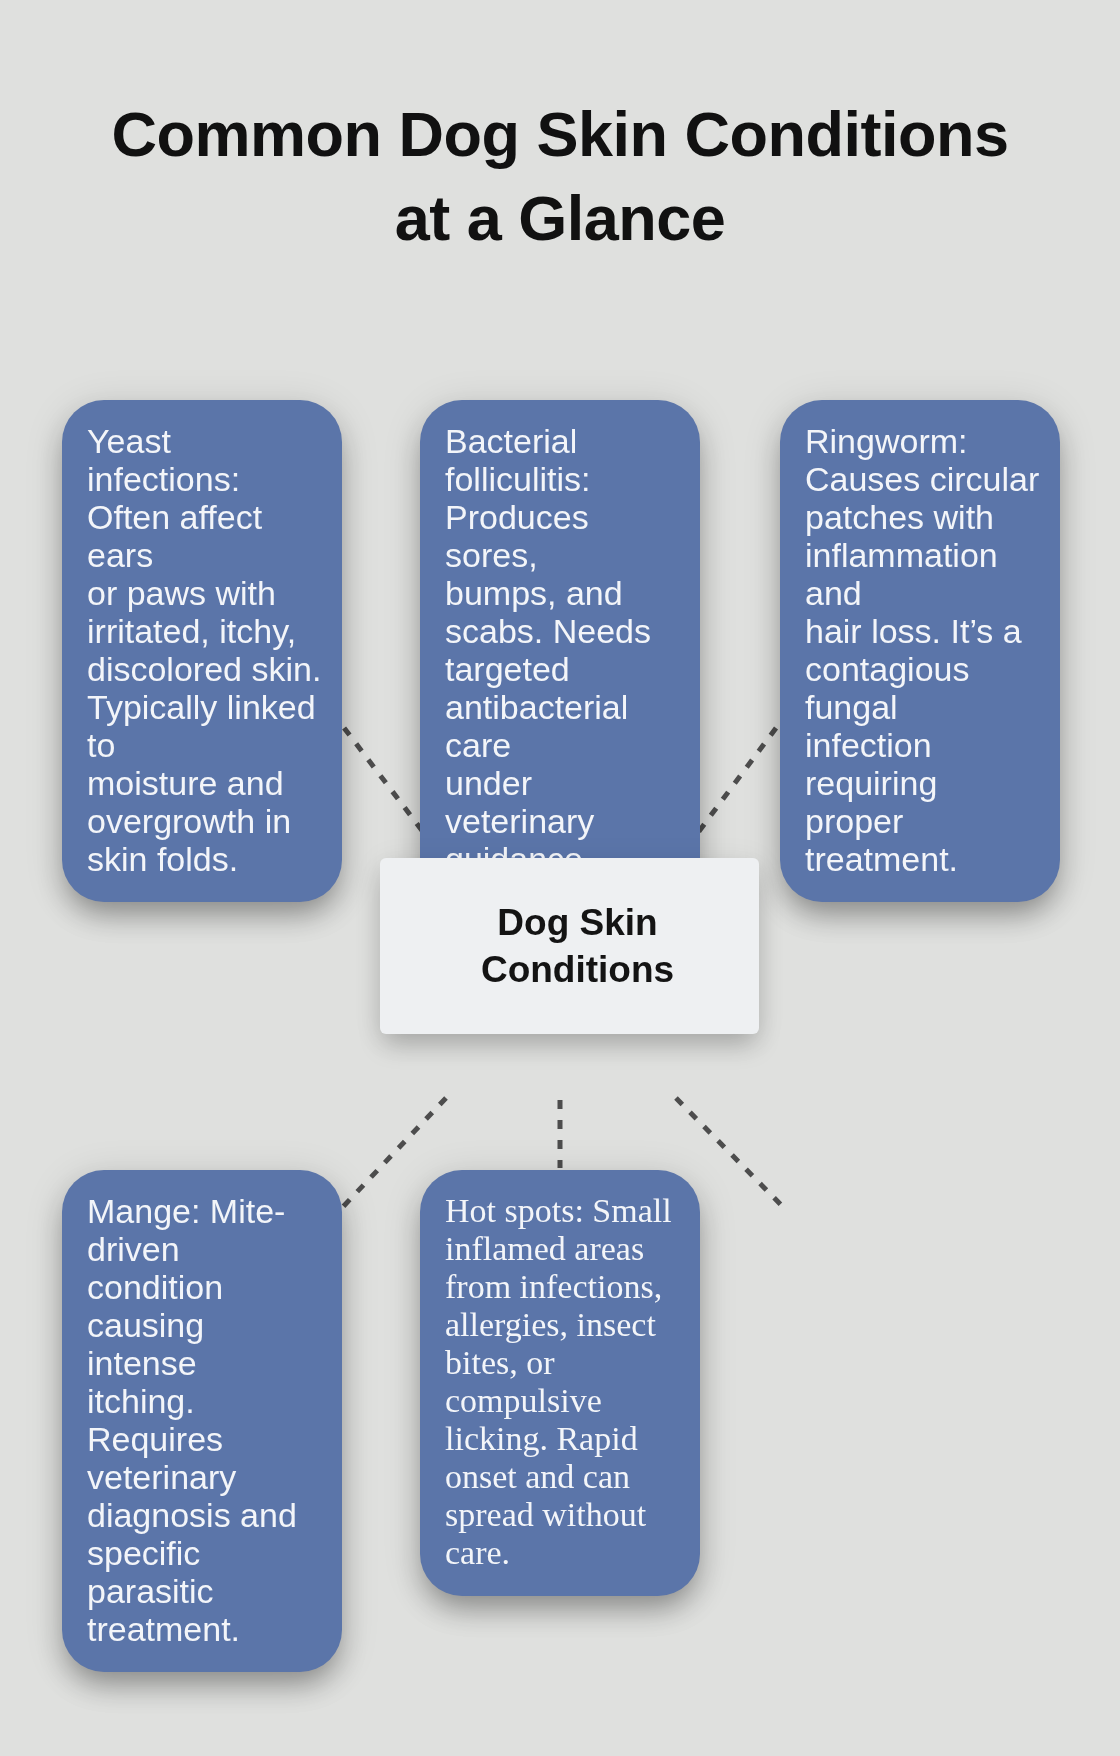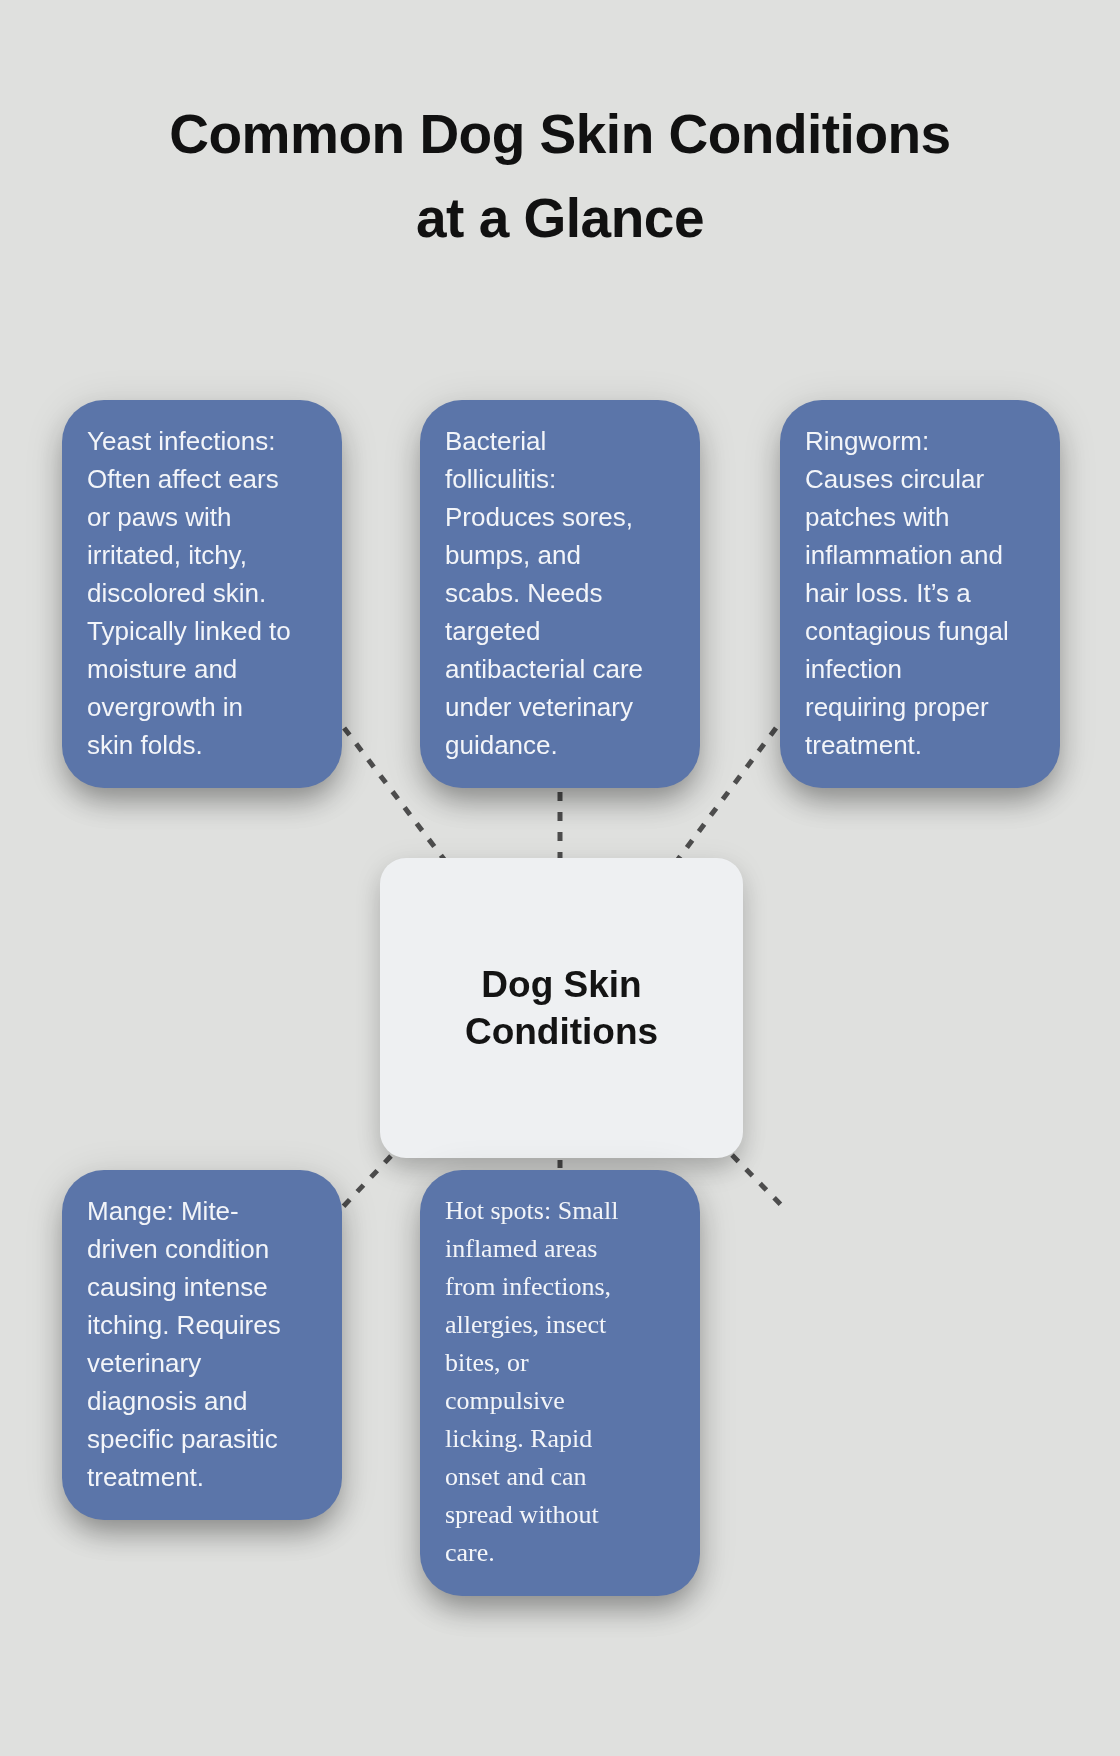--- a/index.html
+++ b/index.html
@@ -17,21 +17,21 @@
     width:1120px;height:1756px;
     margin:0 auto;
     background:var(--bg);
     overflow:hidden;
     font-family:"Liberation Sans","DejaVu Sans",sans-serif;
   }
   .title{
     position:absolute;
     left:0;top:92px;width:1120px;
     text-align:center;
-    font-size:55px;
+    font-size:63px;
     line-height:84px;
     font-weight:700;
     letter-spacing:-0.5px;
     color:var(--title-text);
     white-space:pre-line;
   }
   .connectors{
     position:absolute;left:0;top:0;width:1120px;height:1756px;
   }
   .connectors line{
@@ -43,38 +43,38 @@
     position:absolute;
     width:280px;
     box-sizing:border-box;
     background:var(--node-fill);
     border-radius:42px;
     padding:22px 20px 24px 25px;
     box-shadow:0 16px 28px -4px rgba(0,0,0,0.32), 0 6px 40px rgba(0,0,0,0.12);
   }
   .node-text{
     color:var(--node-text);
-    font-size:26px;
+    font-size:34px;
     line-height:38px;
     white-space:pre-line;
   }
   .node--tl{left:62px;top:400px;min-height:386px;}
   .node--tm{left:420px;top:400px;min-height:386px;}
   .node--tr{left:780px;top:400px;min-height:386px;}
   .node--bl{left:62px;top:1170px;min-height:350px;}
   .node--bm{left:420px;top:1170px;min-height:425px;font-family:Liberation Serif, serif;}
   .node--br{left:780px;top:1170px;min-height:387px;}
   .center-node{
     position:absolute;
     left:380px;top:858px;
-    width:363px;height:300px;
+    width:363px;height:176px;
     background:var(--center-fill);
-    border-radius:26px;
+    border-radius:6px;
     box-shadow:0 14px 26px -4px rgba(0,0,0,0.22), 0 4px 30px rgba(0,0,0,0.08);
-    display:flex;align-items:center;justify-content:center;
+    display:flex;align-items:center;justify-content:center;padding-left:16px;
   }
   .center-label{
     color:var(--center-text);
     font-size:37px;
     line-height:47px;
     font-weight:700;
     text-align:center;
     white-space:pre-line;
   }
 </style>

